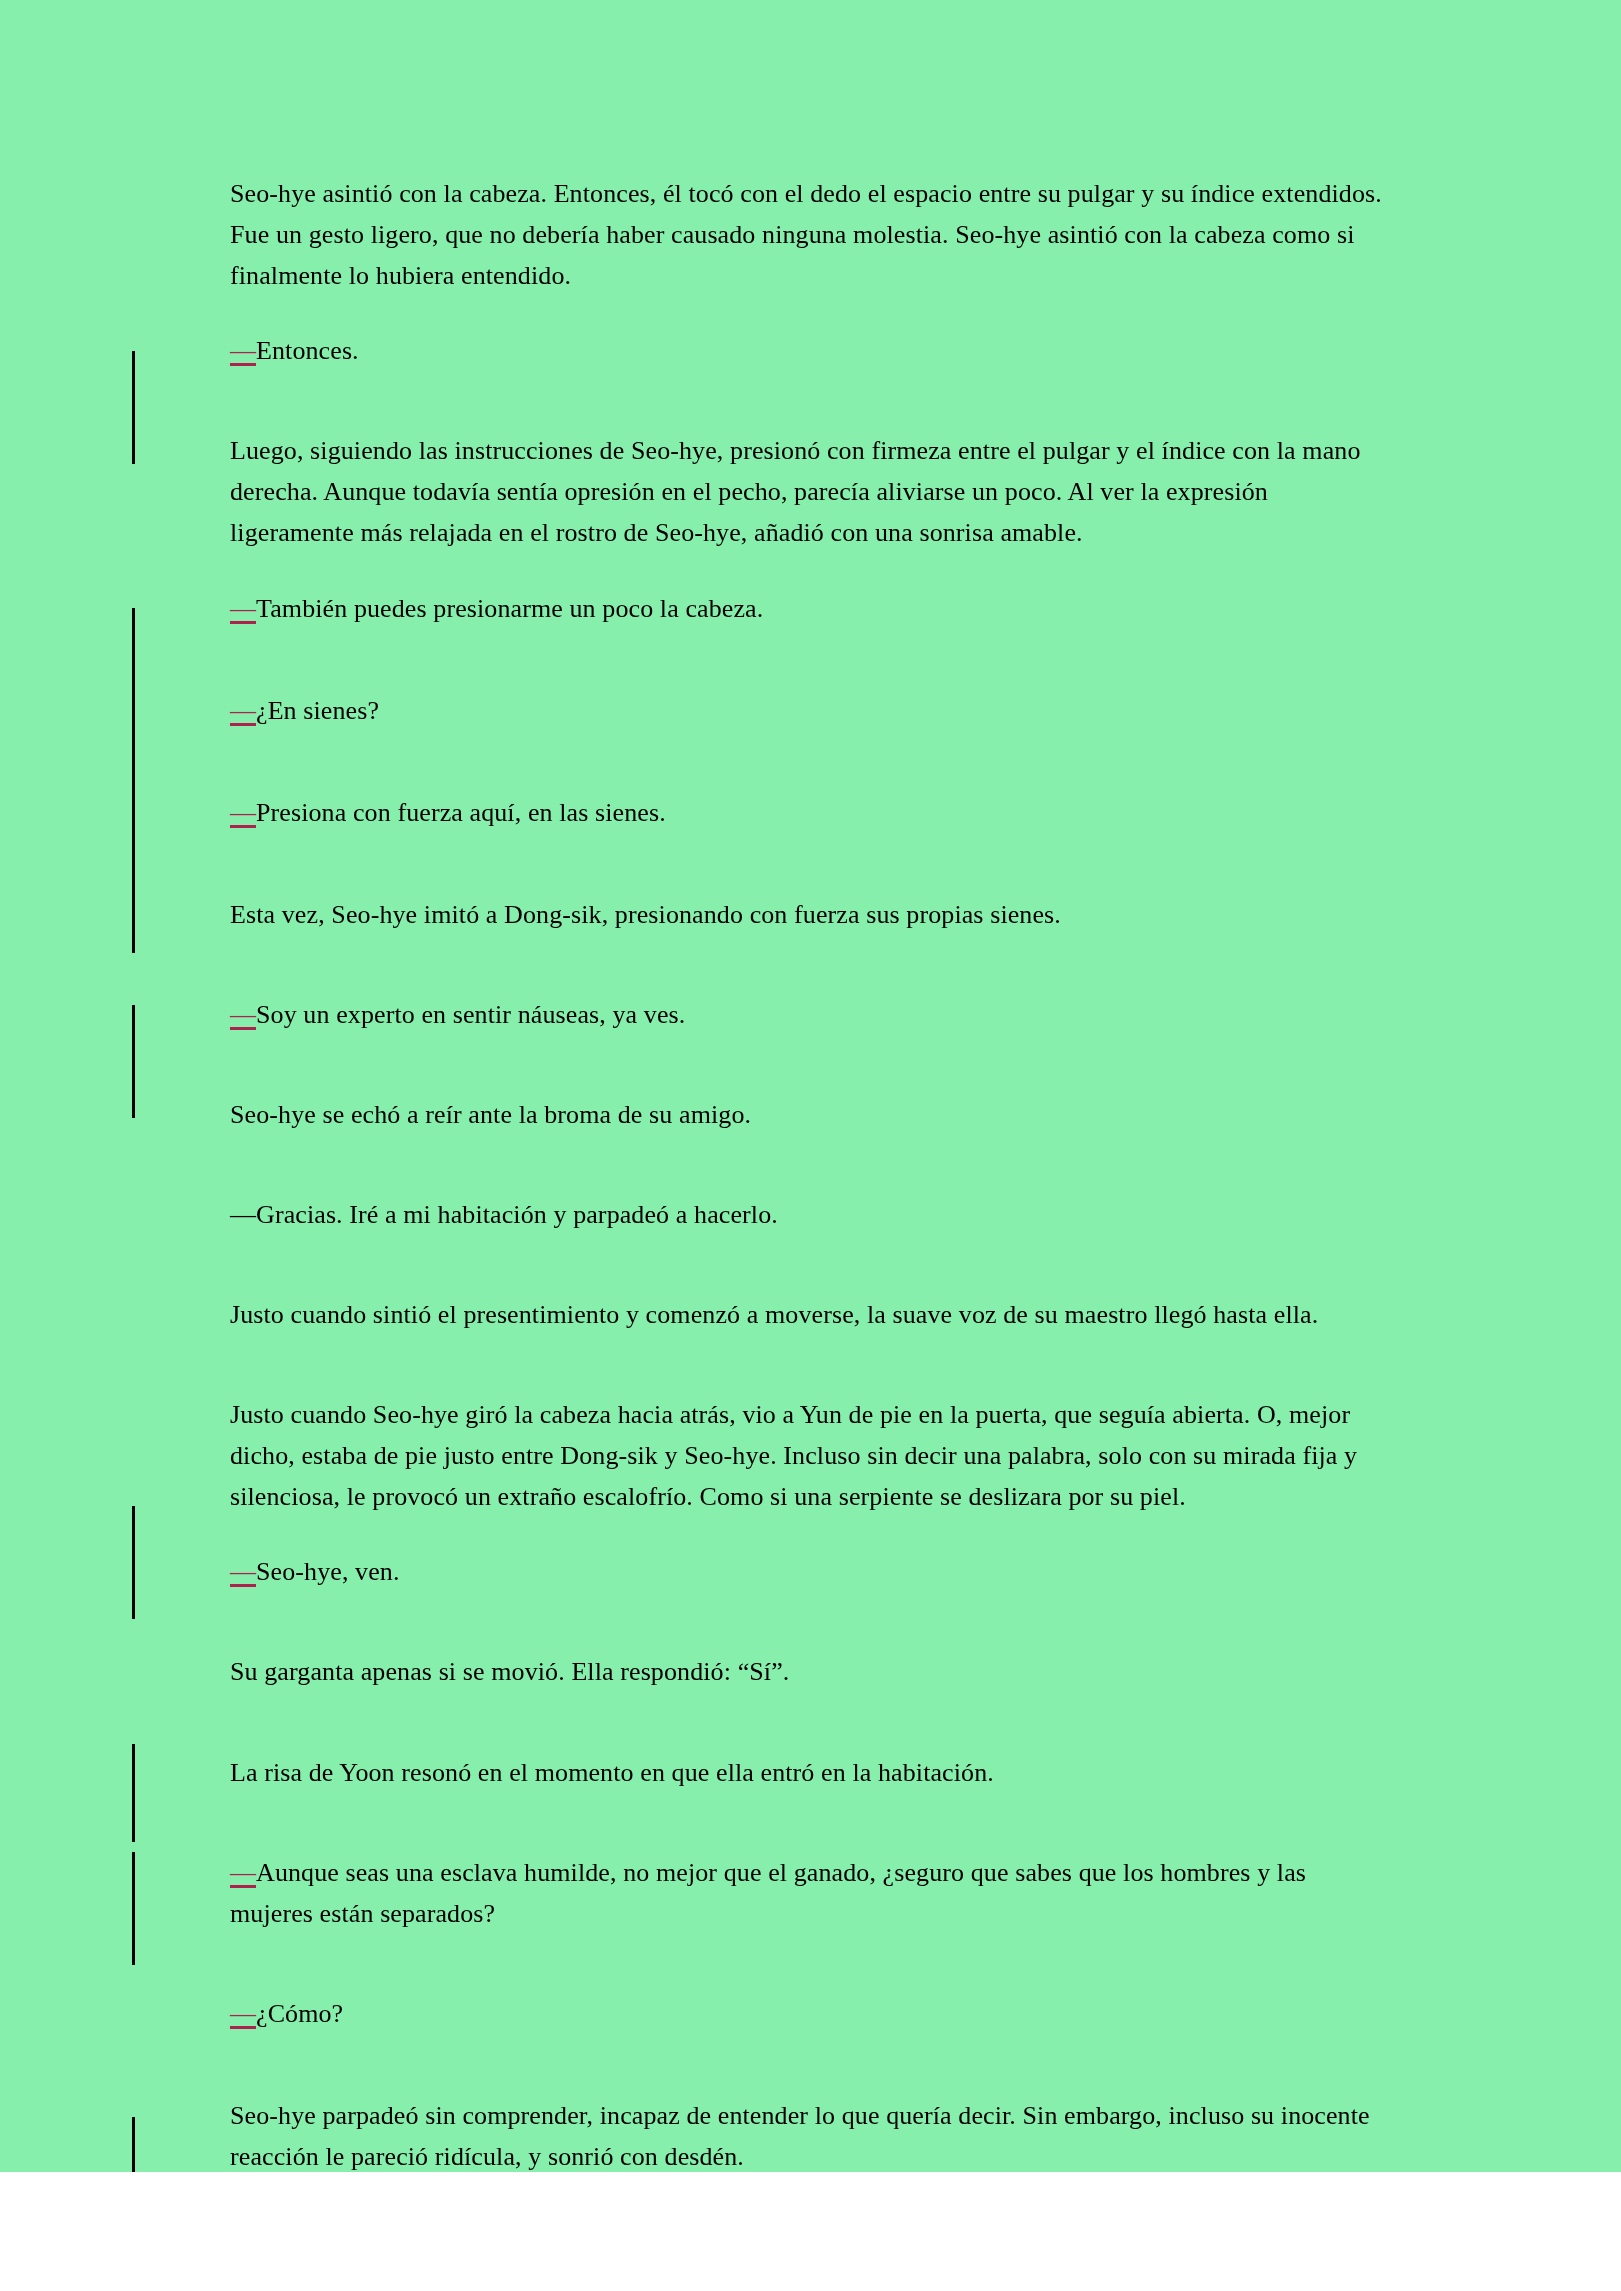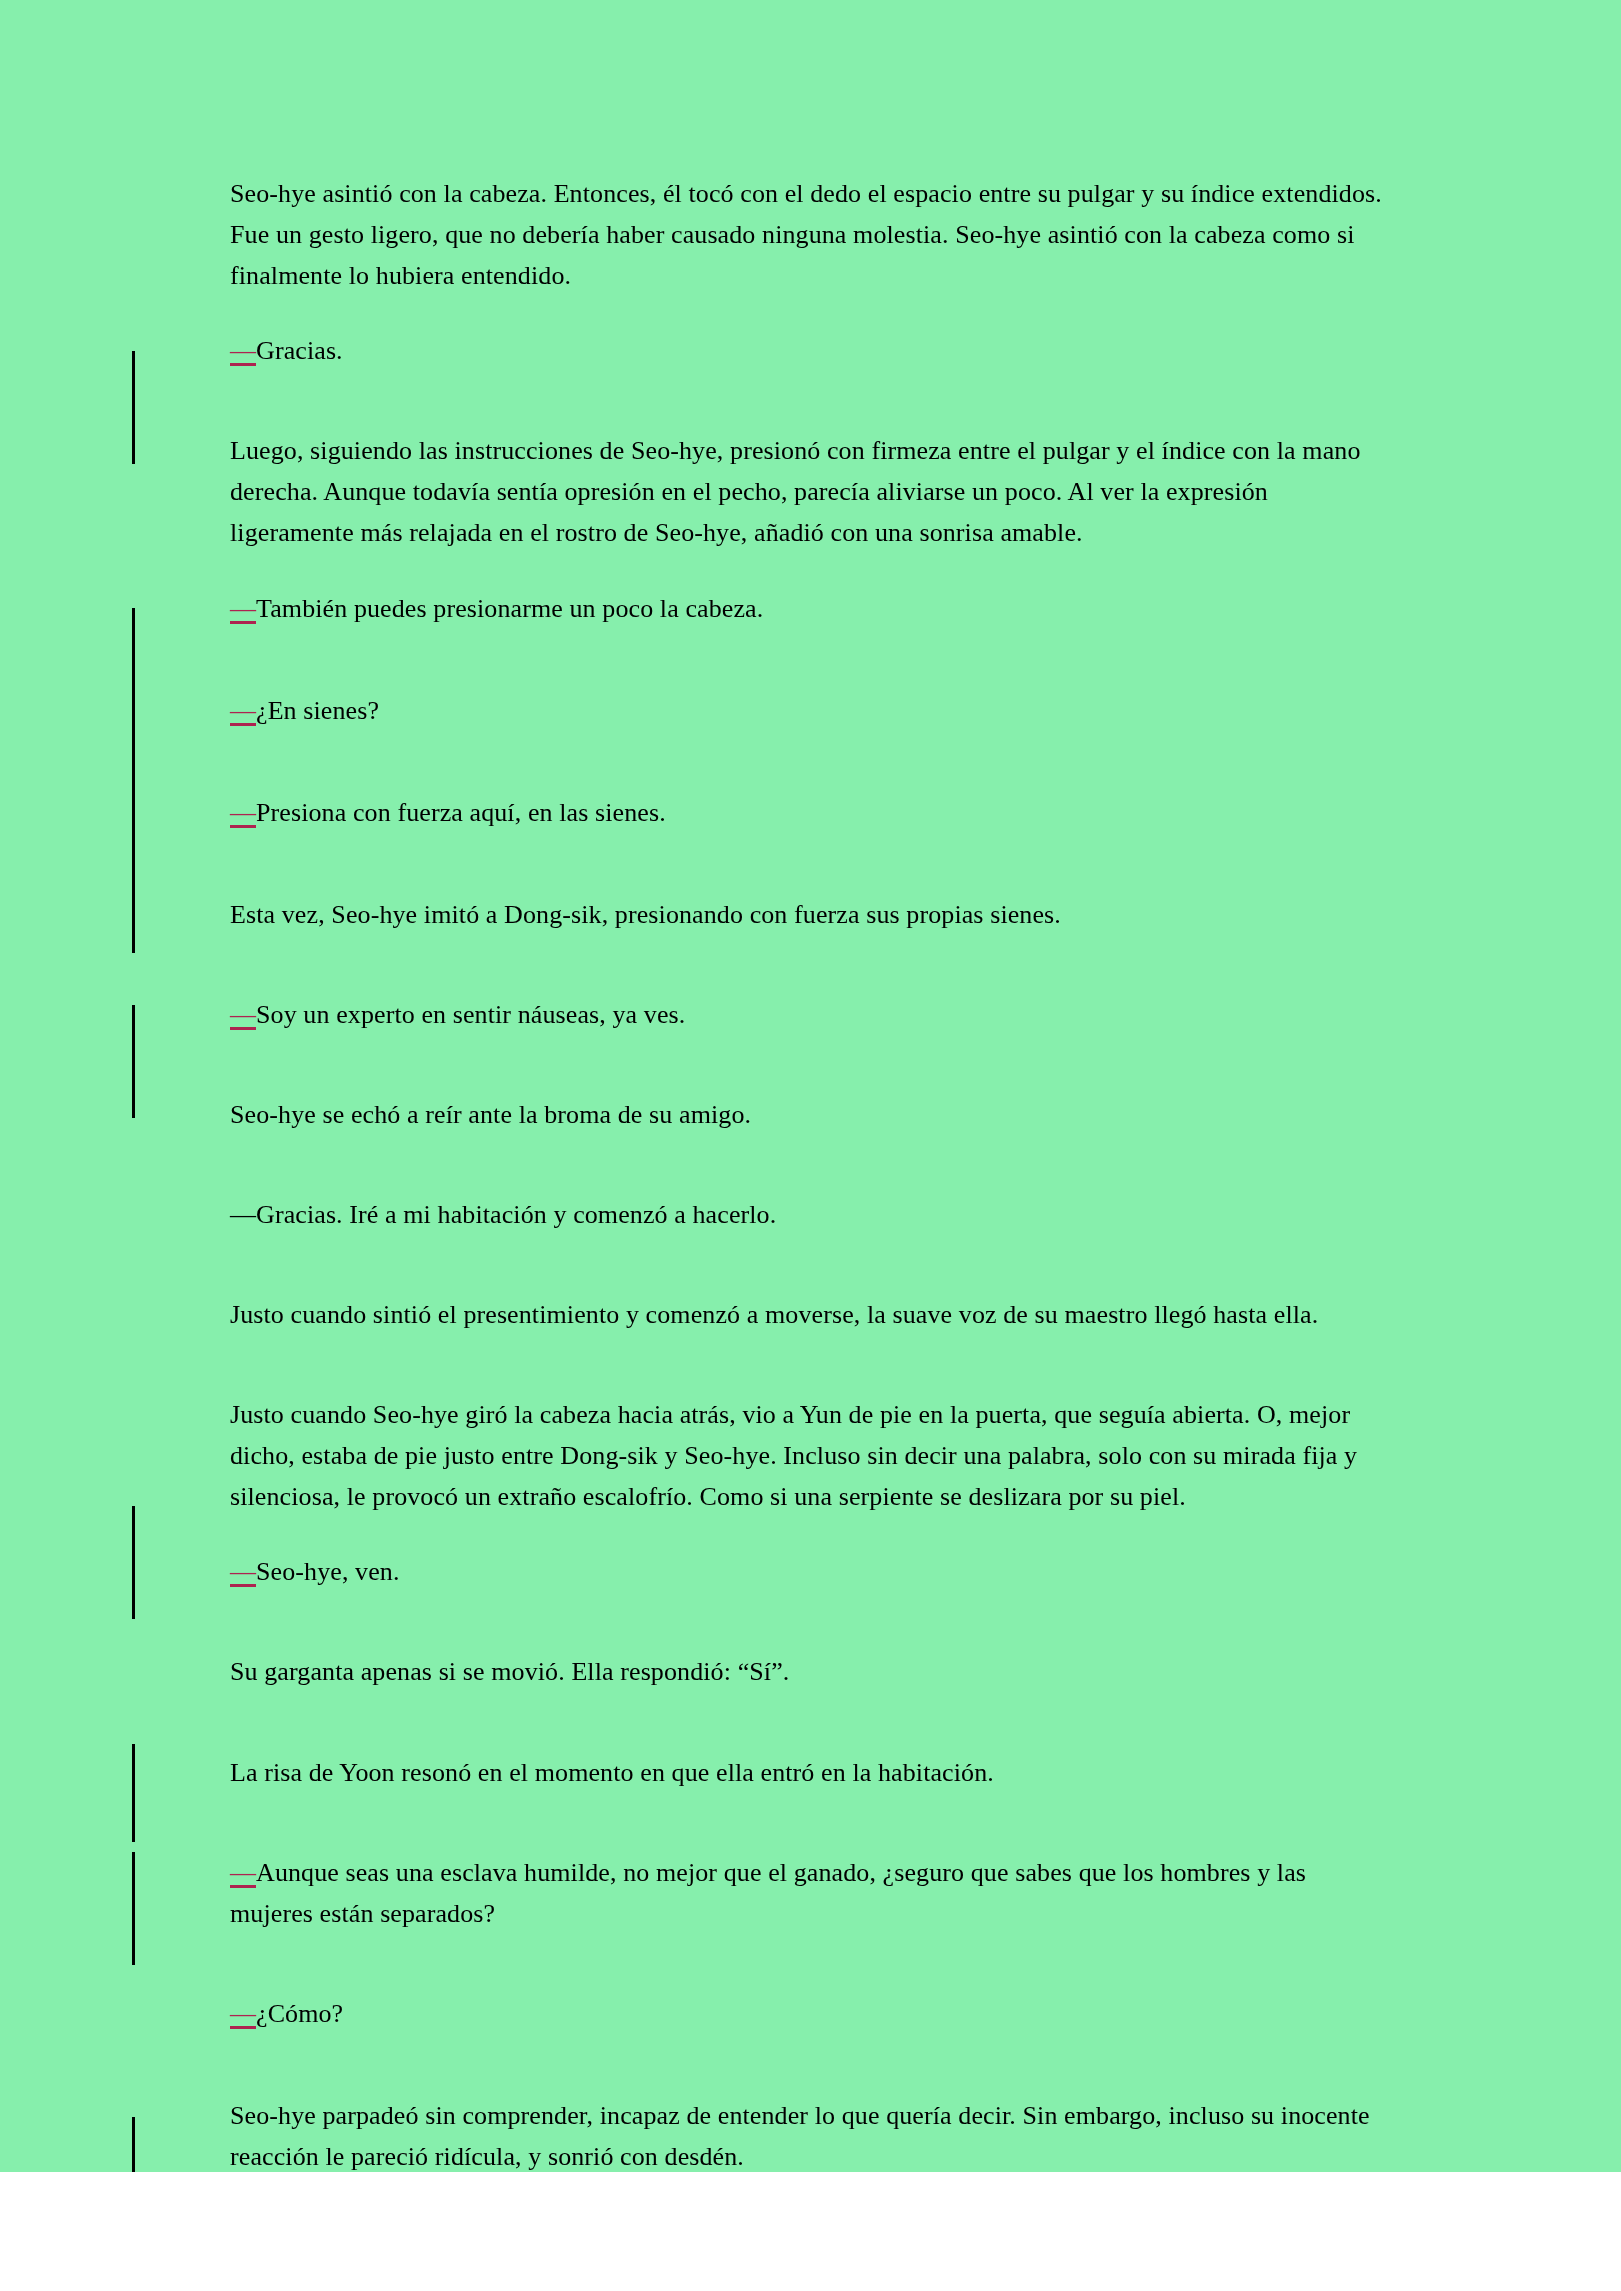--- a/index.html
+++ b/index.html
@@ -70,38 +70,38 @@
   <div class="runbar" style="top:1005px;height:113px;"></div>
   <div class="runbar" style="top:1506px;height:113px;"></div>
   <div class="runbar" style="top:1744px;height:98px;"></div>
   <div class="runbar" style="top:1852px;height:113px;"></div>
   <div class="runbar" style="top:2117px;height:113px;"></div>
 
   <div class="doc-body">
 
     <p class="para">Seo-hye asintió con la cabeza. Entonces, él tocó con el dedo el espacio entre su pulgar y su índice extendidos. Fue un gesto ligero, que no debería haber causado ninguna molestia. Seo-hye asintió con la cabeza como si finalmente lo hubiera entendido.</p>
 
-    <p class="para gap-lg"><span class="dash">—</span><span>Gracias.</span></p>
+    <p class="para gap-lg"><span class="dash">—</span><span>Entonces.</span></p>
 
     <p class="para">Luego, siguiendo las instrucciones de Seo-hye, presionó con firmeza entre el pulgar y el índice con la mano derecha. Aunque todavía sentía opresión en el pecho, parecía aliviarse un poco. Al ver la expresión ligeramente más relajada en el rostro de Seo-hye, añadió con una sonrisa amable.</p>
 
     <p class="para gap-xl"><span class="dash">—</span><span>También puedes presionarme un poco la cabeza.</span></p>
 
     <p class="para gap-xl"><span class="dash">—</span><span>¿En sienes?</span></p>
 
     <p class="para gap-xl"><span class="dash">—</span><span>Presiona con fuerza aquí, en las sienes.</span></p>
 
 
     <p class="para gap-lg">Esta vez, Seo-hye imitó a Dong-sik, presionando con fuerza sus propias sienes.</p>
 
     <p class="para gap-lg"><span class="dash">—</span><span>Soy un experto en sentir náuseas, ya ves.</span></p>
 
     <p class="para gap-lg">Seo-hye se echó a reír ante la broma de su amigo.</p>
 
-    <p class="para gap-lg"><span class="dash dash-plain">—</span><span>Gracias. Iré a mi habitación y comenzó a hacerlo.</span></p>
+    <p class="para gap-lg"><span class="dash dash-plain">—</span><span>Gracias. Iré a mi habitación y parpadeó a hacerlo.</span></p>
 
     <p class="para gap-lg">Justo cuando sintió el presentimiento y comenzó a moverse, la suave voz de su maestro llegó hasta ella.</p>
 
     <p class="para">Justo cuando Seo-hye giró la cabeza hacia atrás, vio a Yun de pie en la puerta, que seguía abierta. O, mejor dicho, estaba de pie justo entre Dong-sik y Seo-hye. Incluso sin decir una palabra, solo con su mirada fija y silenciosa, le provocó un extraño escalofrío. Como si una serpiente se deslizara por su piel.</p>
 
     <p class="para gap-lg"><span class="dash">—</span><span>Seo-hye, ven.</span></p>
 
     <p class="para gap-lg"><span>Su garganta apenas si se movió. Ella respondió: </span><span class="bold">“Sí”.</span></p>
 
     <p class="para gap-lg">La risa de Yoon resonó en el momento en que ella entró en la habitación.</p>

